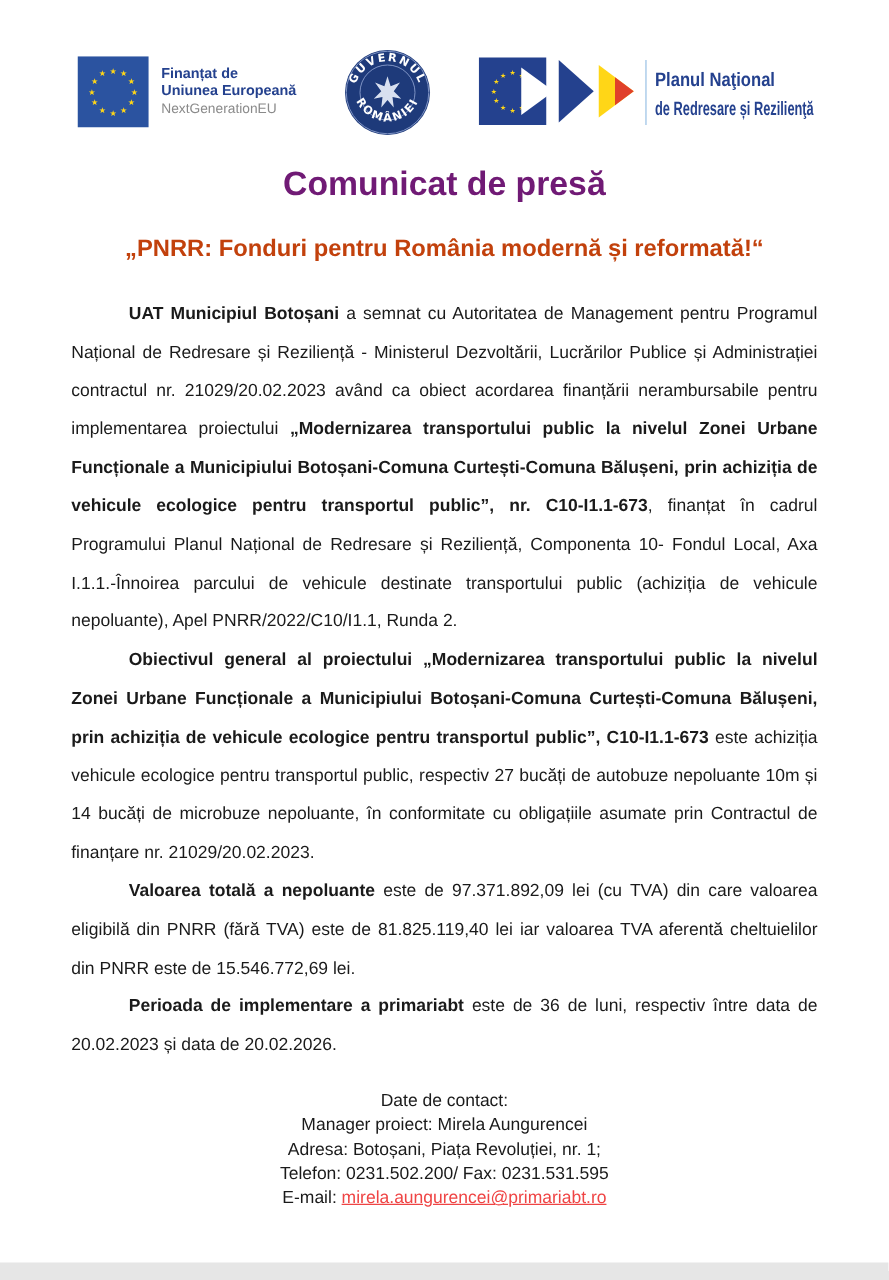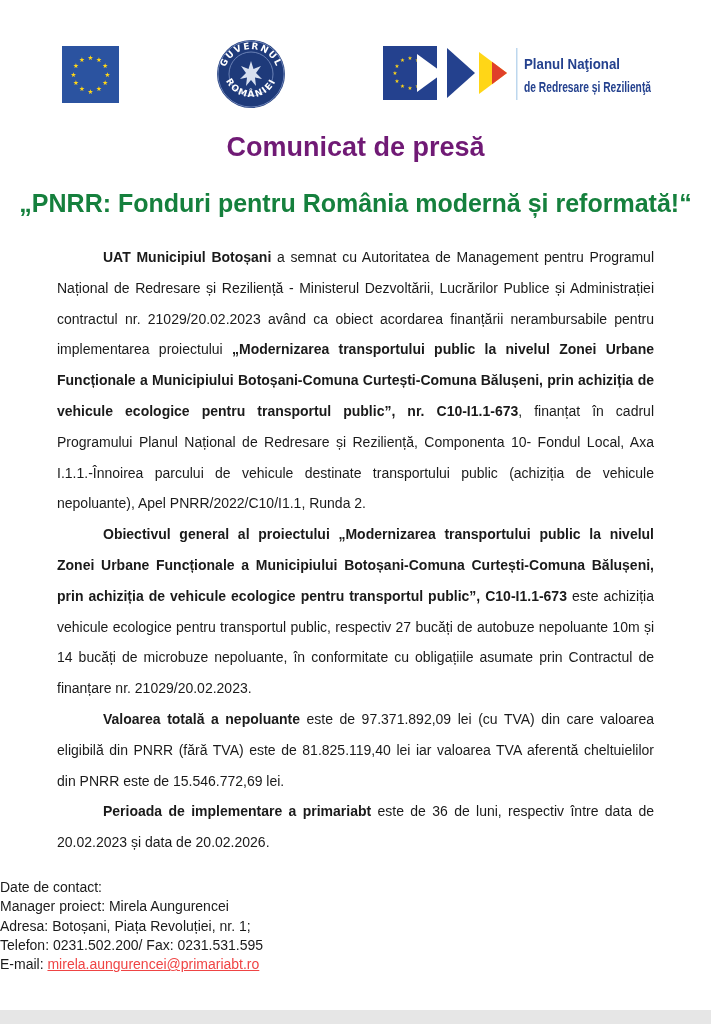--- a/index.html
+++ b/index.html
@@ -21,32 +21,32 @@
   .eu-text{padding-top:7px;line-height:1.25;}
   .eu-text .l1,.eu-text .l2{font-size:11.5px;font-weight:bold;color:#24418E;}
   .eu-text .l3{font-size:11px;color:#8a8a8a;}
   
   .title{
     margin-top:18px;text-align:center;
     font-size:27px;font-weight:bold;color:#701a75;
   }
   .subtitle{
     margin-top:26px;text-align:center;
-    font-size:25px;font-weight:bold;color:#15803d;
+    font-size:19px;font-weight:bold;color:#c2410c;
   }
   
   .bodytext{margin:24px 57px 0 57px;}
   .para{
     margin:0;font-size:14px;line-height:2.2;
     text-align:justify;text-indent:46px;
   }
   .para span.b{font-weight:bold;}
   
   .contact{
-    margin-top:20px;
+    margin-top:20px;text-align:center;
     font-size:14px;line-height:1.38;color:#1a1a1a;
   }
   .contact a{color:#ef4444;}
   .gray-bar{
     position:absolute;left:0;right:0;bottom:0;height:14px;background:#E6E6E6;
   }
 </style>
 </head>
 <body>
 
@@ -66,20 +66,25 @@
             <text x="43.2" y="39.2">★</text>
               <text x="37" y="45.4">★</text>
             <text x="28.5" y="47.7">★</text>
               <text x="20" y="45.4">★</text>
             <text x="13.8" y="39.2">★</text>
               <text x="11.5" y="30.8">★</text>
             <text x="13.8" y="22.4">★</text>
               <text x="20" y="16.2">★</text>
           </g>
         </svg>
+      </span>
+      <span class="eu-text">
+        <div class="l1">Finanțat de</div>
+        <div class="l2">Uniunea Europeană</div>
+        <div class="l3">NextGenerationEU</div>
       </span>
     </div>
 
     <div>
       <svg width="72" height="72" viewBox="-36 -36 72 72">
         <circle r="34" fill="#1E3A7A"></circle>
         <circle r="33" fill="none" stroke="#7E93C4" stroke-width="0.8"></circle>
         <circle r="22" fill="none" stroke="#7E93C4" stroke-width="0.8"></circle>
         <defs>
           <path id="arcTop" d="M -27 2 A 27 27 0 0 1 27 2"></path>

